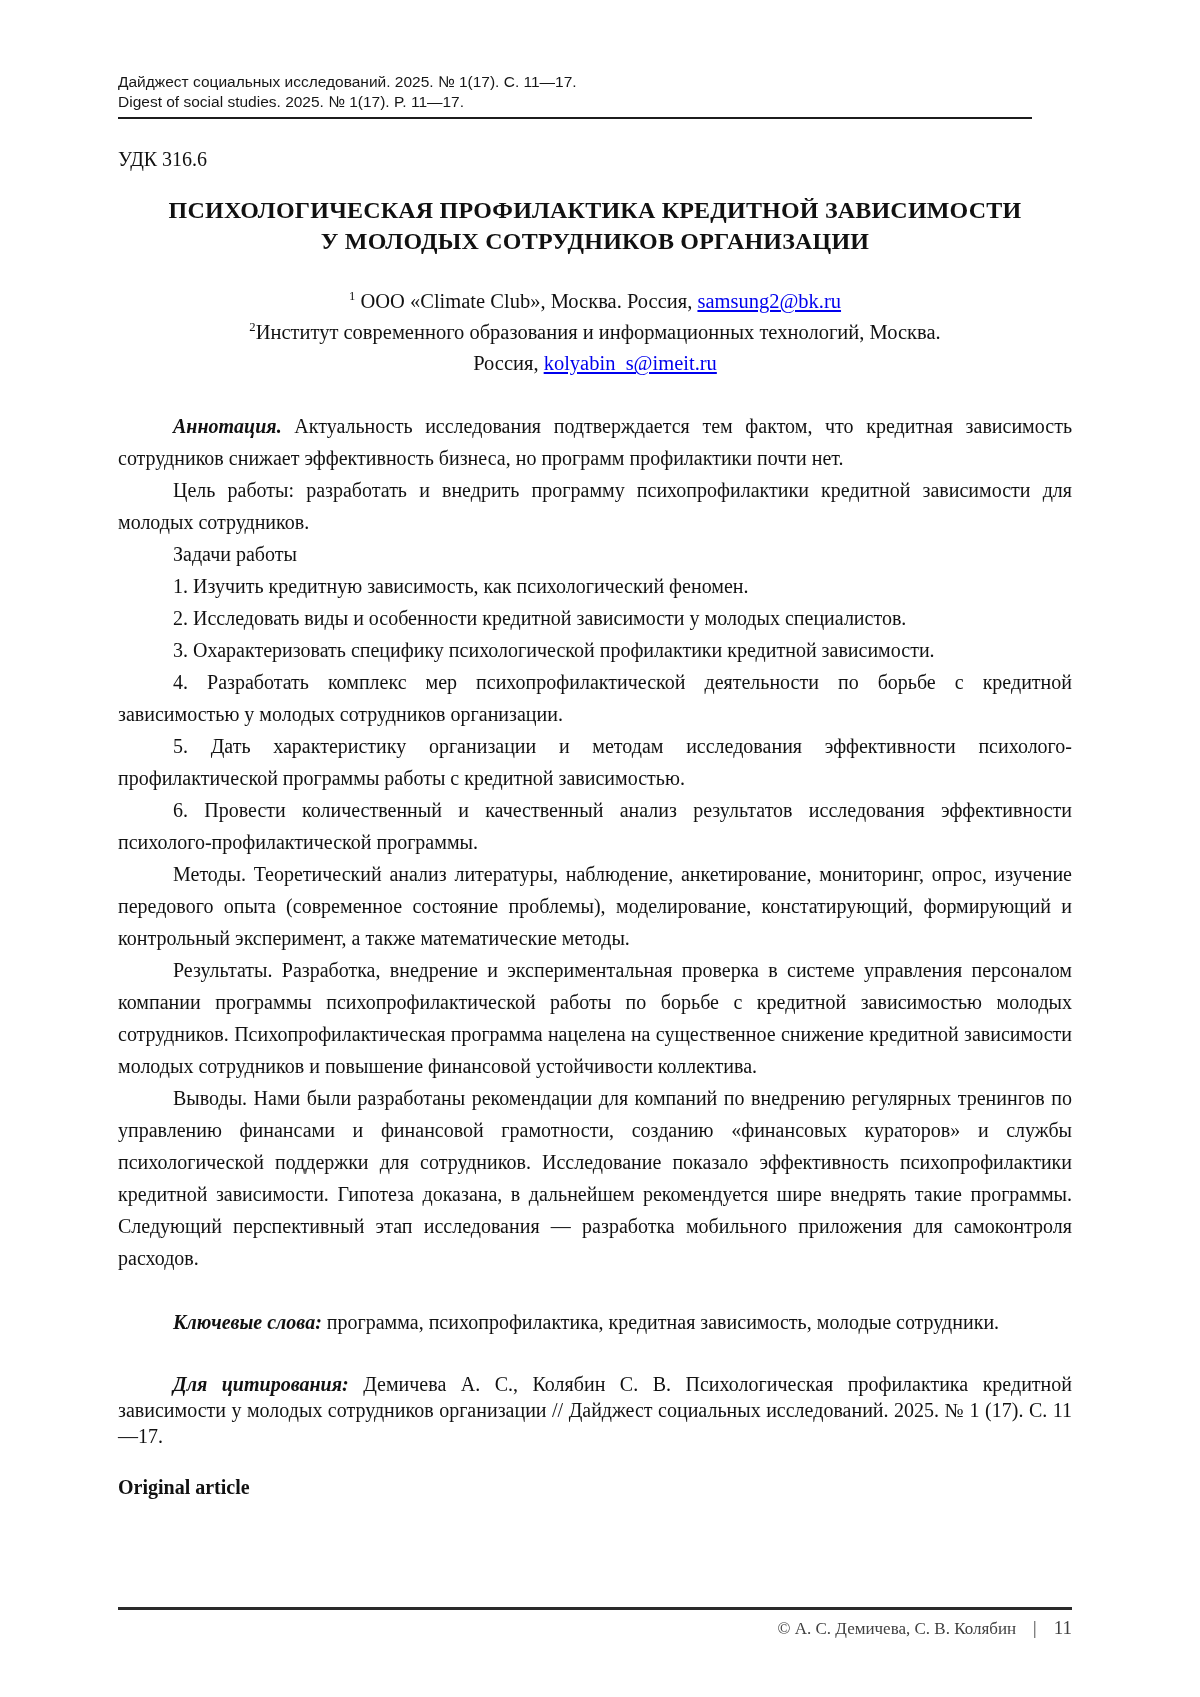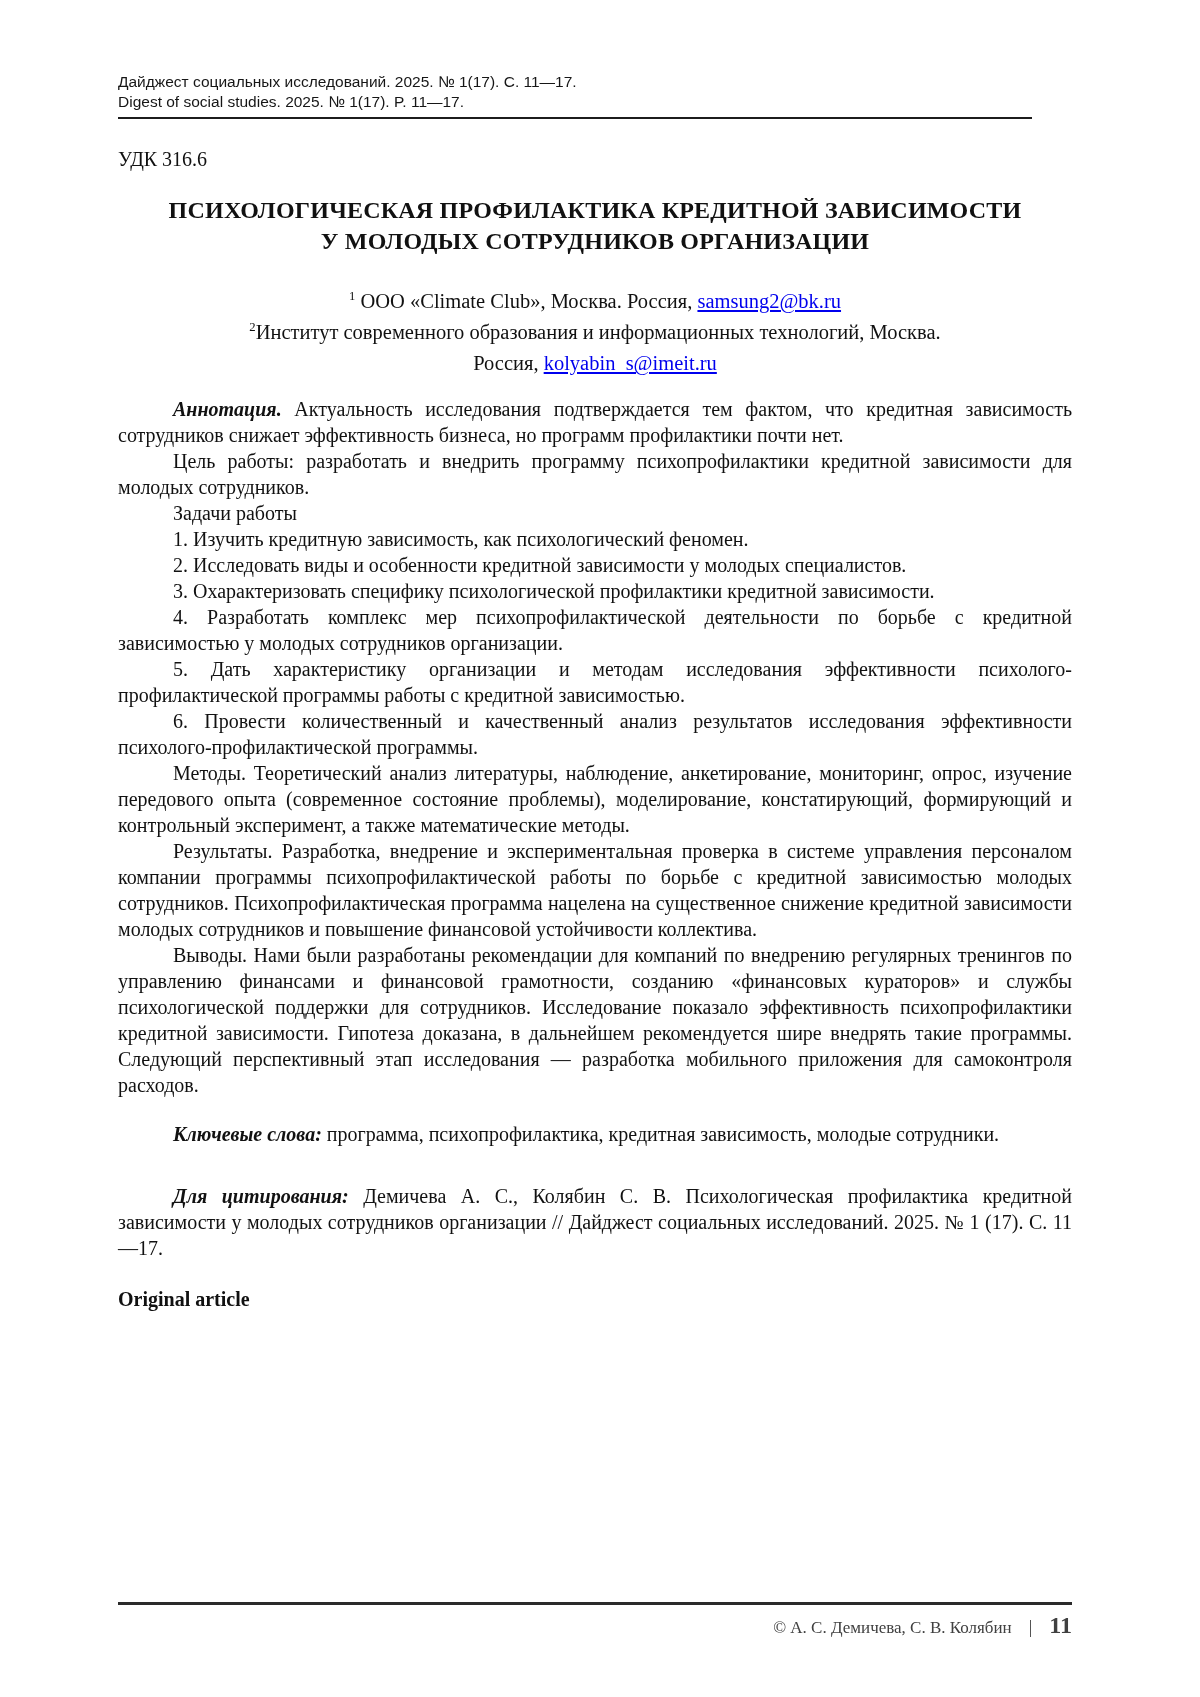--- a/index.html
+++ b/index.html
@@ -63,46 +63,46 @@
   .sup {
     font-size: 0.62em;
     vertical-align: super;
     line-height: 0;
   }
 
   a.email-link { color: #0000EE; text-decoration: underline; }
 
   
   .abstract-block {
-    margin-top: 17px;
+    margin-top: 31px;
     font-size: 20px;
-    line-height: 26px;
+    line-height: 32px;
     text-align: justify;
   }
   .abstract-block p, .para-block { margin: 0; text-indent: 55px; }
 
   .lead { font-weight: bold; font-style: italic; }
 
-  .keywords-block  { margin-top: 23px; font-size: 20px; line-height: 26px; text-align: justify; }
+  .keywords-block  { margin-top: 35px; font-size: 20px; line-height: 26px; text-align: justify; }
   .citation-block  { margin-top: 36px; font-size: 20px; line-height: 26px; text-align: justify; }
   .original-label  { margin-top: 25px; font-size: 20px; line-height: 26px; font-weight: bold; }
 
   
   .page-footer { margin-top: auto; }
   .footer-rule { border-bottom: 3px solid #2a2a2a; }
   .footer-line {
     display: flex;
     justify-content: flex-end;
     align-items: baseline;
     gap: 17px;
     padding-top: 7px;
     font-size: 17px;
     color: #404040;
   }
-  .footer-page-number { font-weight: bold; font-size: 24px; }
+  .footer-page-number { font-weight: normal; font-size: 19px; }
   .footer-sep { font-size: 18px; }
 </style>
 </head>
 <body>
 
 <div class="page">
 
   <div class="journal-header">
     <div>Дайджест социальных исследований. 2025. № 1(17). С. 11—17.</div>
     <div>Digest of social studies. 2025. № 1(17). P. 11—17.</div>

